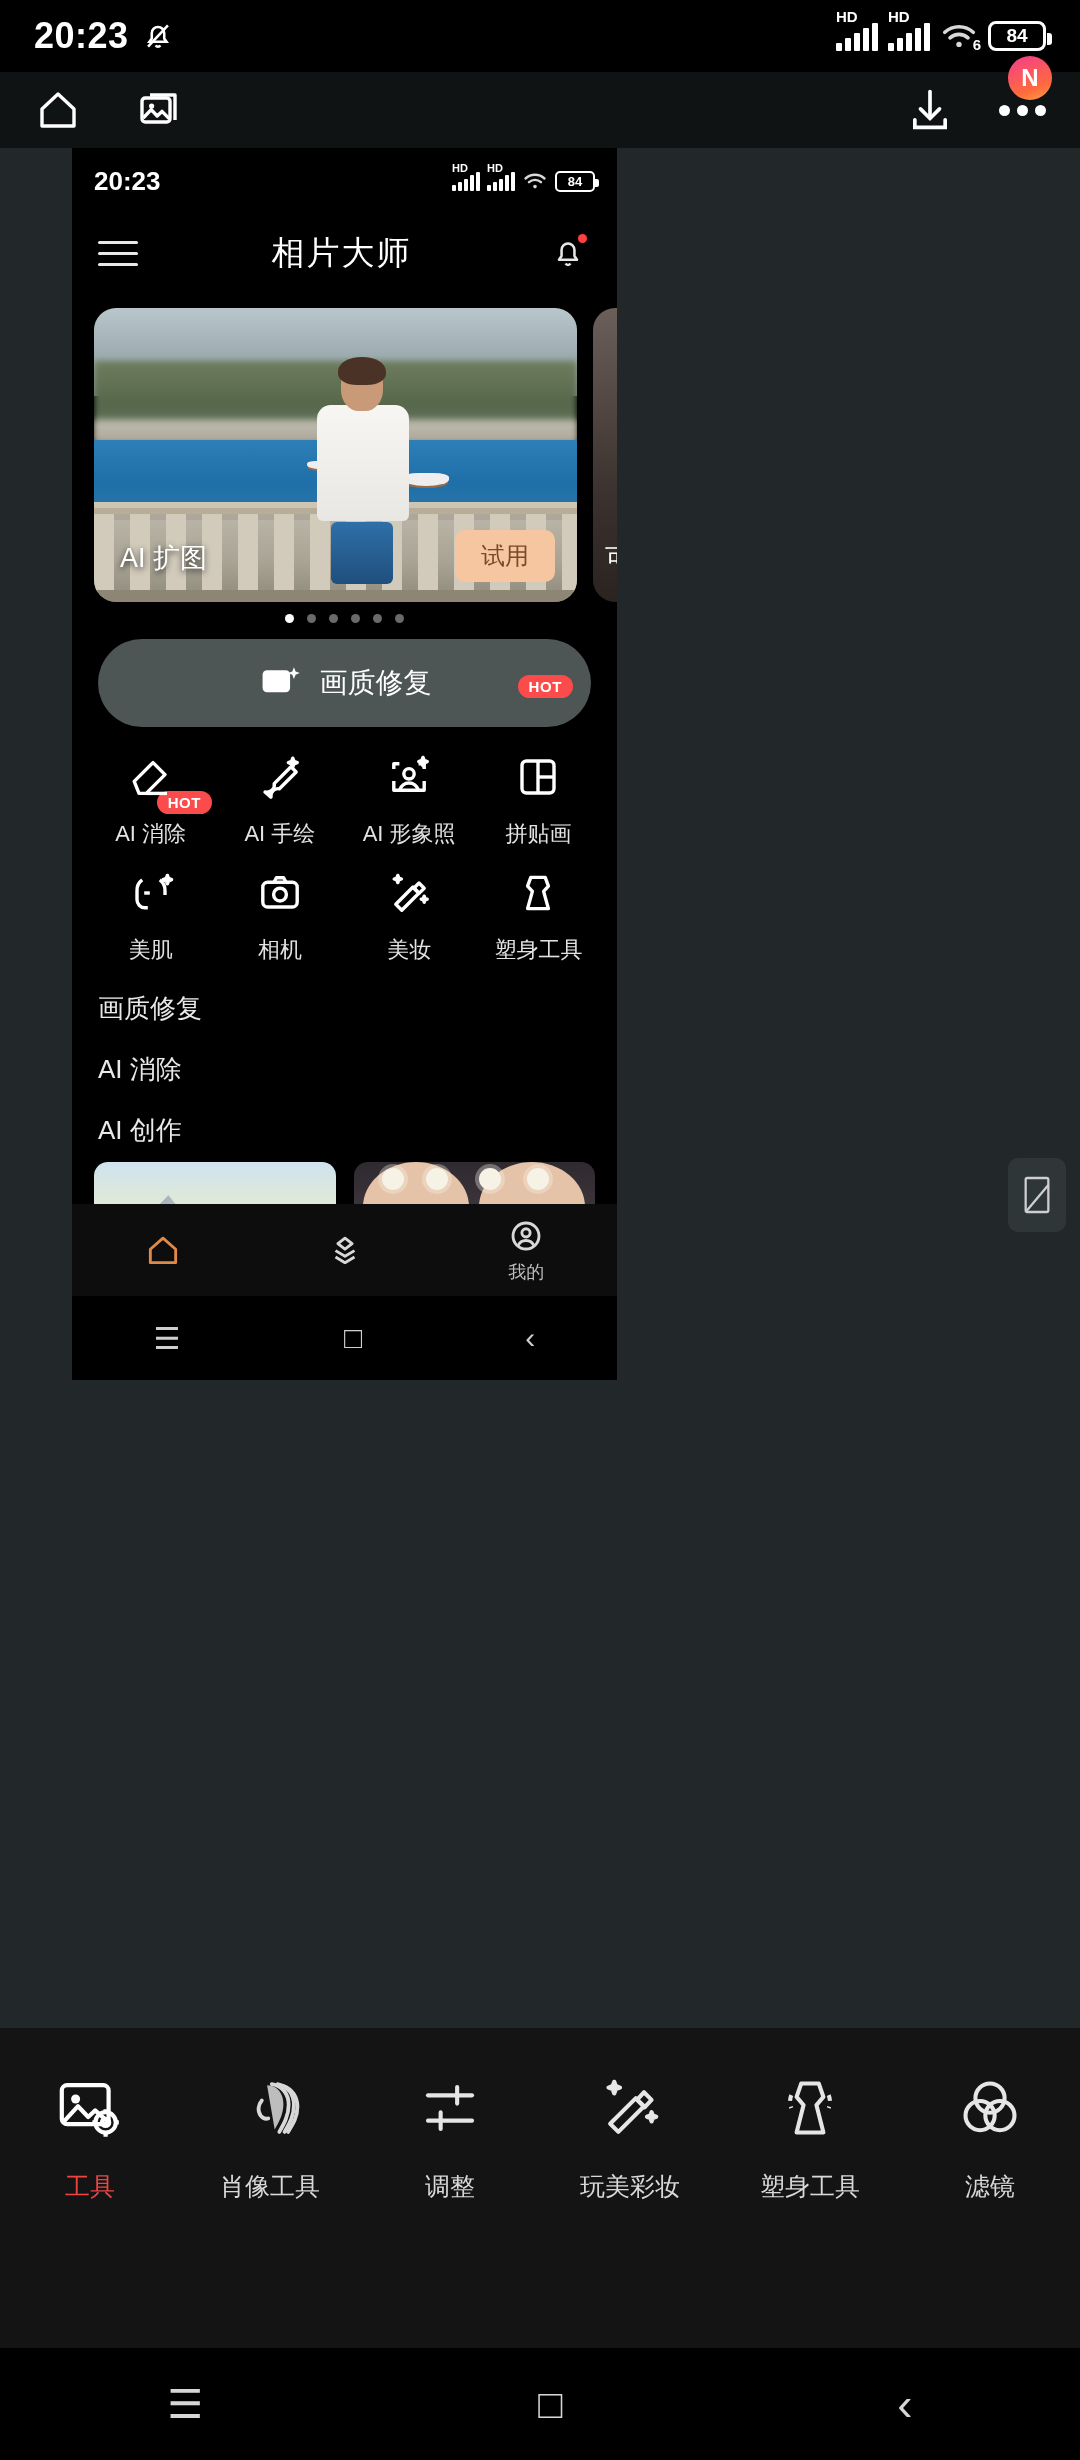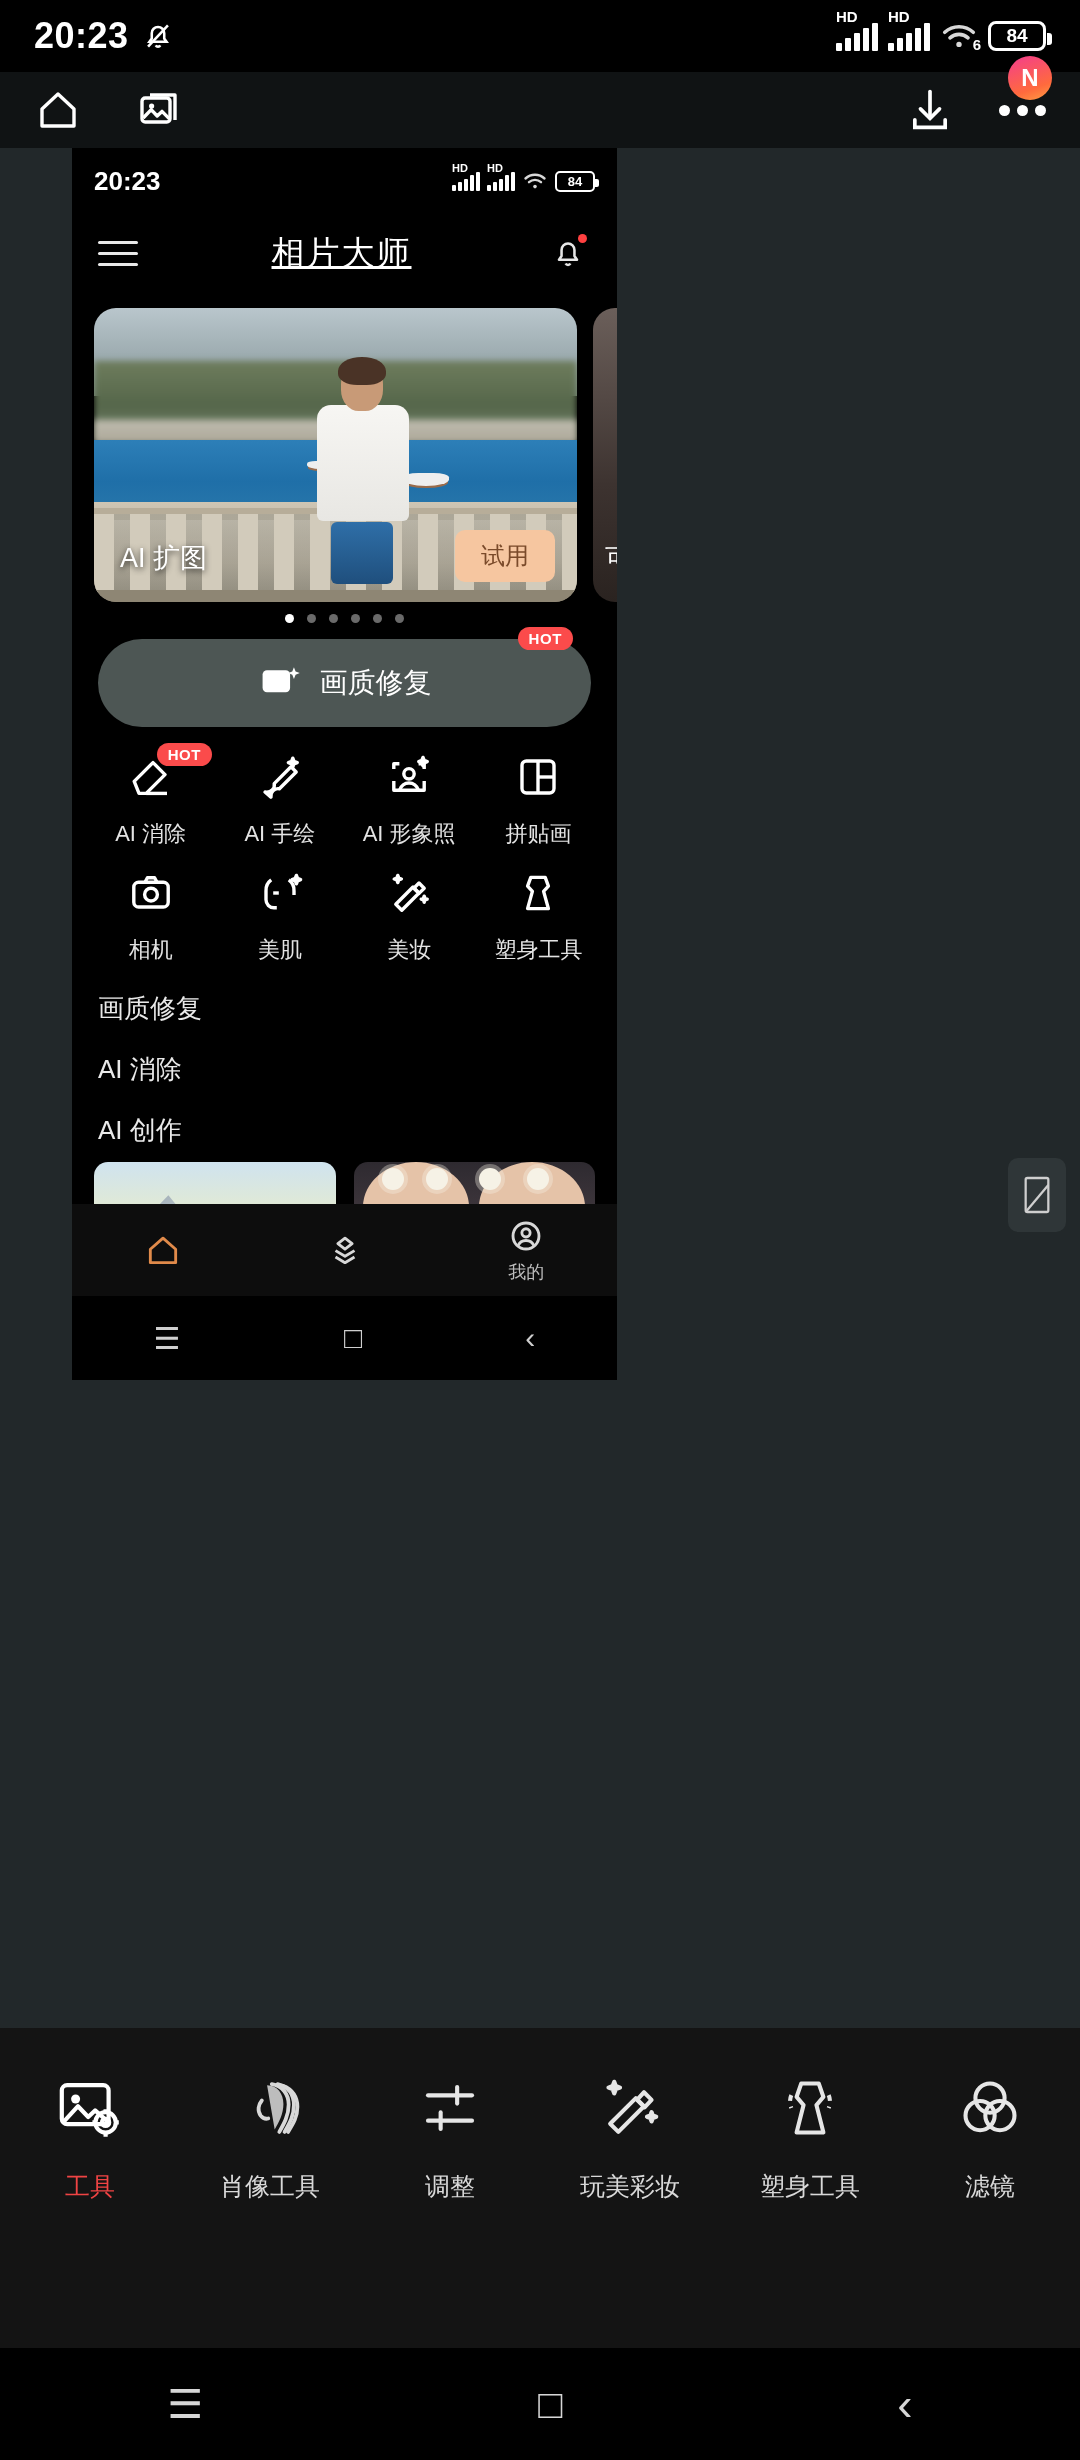--- a/index.html
+++ b/index.html
@@ -71,21 +71,21 @@
   .p-batt{width:40px;height:21px;border:2px solid #fff;border-radius:5px;font-size:13px;
     display:flex;align-items:center;justify-content:center;position:relative;font-weight:700;}
   .p-batt:after{content:"";position:absolute;right:-6px;top:6px;width:4px;height:8px;background:#fff;border-radius:0 2px 2px 0;}
 
   #phone-header {
     height:78px; display:flex; align-items:center; padding:0 26px;
     justify-content:space-between; background:#000;
   }
   .hamburger { width:40px; }
   .hamburger span{display:block;height:3px;background:#e8e8e8;margin:8px 0;border-radius:2px;}
-  #phone-title { font-size:33px; font-weight:500; letter-spacing:2px;text-decoration:underline; }
+  #phone-title { font-size:33px; font-weight:500; letter-spacing:2px; }
   .bell-wrap{position:relative;width:46px;height:46px;display:flex;align-items:center;justify-content:center;}
   .bell-dot{position:absolute;right:4px;top:4px;width:9px;height:9px;border-radius:50%;background:#ff4040;}
 
   
   #banner-row { position:relative; height:320px; padding-top:16px; }
   .bcard {
     position:absolute; top:16px; border-radius:22px; overflow:hidden;
   }
   #bcard-main { left:22px; width:483px; height:294px; }
   #bcard-next { left:521px; width:120px; height:294px; }
@@ -135,21 +135,21 @@
 
   
   #pill-row{ display:flex; gap:22px; padding:16px 26px 0; }
   .pill{
     flex:1; height:88px; background:#4d5654; border-radius:48px;
     display:flex; align-items:center; justify-content:center; gap:18px;
     position:relative; font-size:28px;
   }
   .hot{
     position:absolute; background:#fb4b4b; color:#fff; font-size:15px; font-weight:700;
-    border-radius:12px; padding:3px 11px; letter-spacing:.6px;
+    border-radius:12px; padding:3px 11px; letter-spacing:.6px;margin-top:48px;
   }
   .pill .hot{ right:18px; top:-12px; }
 
   
   #tool-grid{ display:grid; grid-template-columns:repeat(4,1fr); padding:22px 14px 0; row-gap:16px;}
   .tgi{ display:flex; flex-direction:column; align-items:center; gap:14px; position:relative;}
   .tgi .ticon{height:56px;display:flex;align-items:center;justify-content:center;position:relative;}
   .tgi .tlabel{font-size:22px;color:#e3e3e3;}
   .tgi .hot{ left:50%; margin-left:6px; top:-6px; }
 
@@ -436,37 +436,37 @@
             <rect x="4" y="4" width="16" height="16" rx="2.2"></rect>
               <line x1="12" y1="4" x2="12" y2="20"></line>
             <line x1="12" y1="12" x2="20" y2="12"></line>
           </svg>
         </span>
         <span class="tlabel">拼贴画</span>
       </div>
       <div class="tgi">
         <span class="ticon">
           <svg width="48" height="48" viewBox="0 0 24 24" fill="none" stroke="#fff" stroke-width="1.7" stroke-linejoin="round">
-            <rect x="3.4" y="6.6" width="17.2" height="12.4" rx="2.4"></rect>
-            <path d="M9 6.6 10.2 4.4h3.6L15 6.6"></path>
-              <circle cx="12" cy="12.8" r="3.2"></circle>
-          </svg>
-        </span>
-        <span class="tlabel">相机</span>
-      </div>
-      <div class="tgi">
-        <span class="ticon">
-          <svg width="48" height="48" viewBox="0 0 24 24" fill="none" stroke="#fff" stroke-width="1.7" stroke-linejoin="round">
             <path d="M7.6 5.4A6.4 6.4 0 0 0 5 11v4.4a4 4 0 0 0 4 4h1.4"></path>
             <path d="M16.4 5.4A6.4 6.4 0 0 1 19 11v2"></path>
             <path d="M20.2 3.2l.6 1.5 1.5.6-1.5.6-.6 1.5-.6-1.5-1.5-.6 1.5-.6z" fill="#fff"></path>
             <path d="M8.6 12h2.8"></path>
           </svg>
         </span>
         <span class="tlabel">美肌</span>
+      </div>
+      <div class="tgi">
+        <span class="ticon">
+          <svg width="48" height="48" viewBox="0 0 24 24" fill="none" stroke="#fff" stroke-width="1.7" stroke-linejoin="round">
+            <rect x="3.4" y="6.6" width="17.2" height="12.4" rx="2.4"></rect>
+            <path d="M9 6.6 10.2 4.4h3.6L15 6.6"></path>
+              <circle cx="12" cy="12.8" r="3.2"></circle>
+          </svg>
+        </span>
+        <span class="tlabel">相机</span>
       </div>
       <div class="tgi">
         <span class="ticon">
           <svg width="48" height="48" viewBox="0 0 24 24" fill="none" stroke="#fff" stroke-width="1.7" stroke-linejoin="round">
             <path d="M5.4 19.6 14 11l3 3-8.6 8.6z" transform="translate(0,-2)"></path>
             <path d="M14.4 9.6 17 7l2.6 2.6-2.6 2.6z"></path>
             <path d="M6.4 3.2l.5 1.3 1.3.5-1.3.5-.5 1.3-.5-1.3-1.3-.5 1.3-.5z" fill="#fff"></path>
             <path d="M19.6 13.6l.4 1.1 1.1.4-1.1.4-.4 1.1-.4-1.1-1.1-.4 1.1-.4z" fill="#fff"></path>
           </svg>
         </span>

